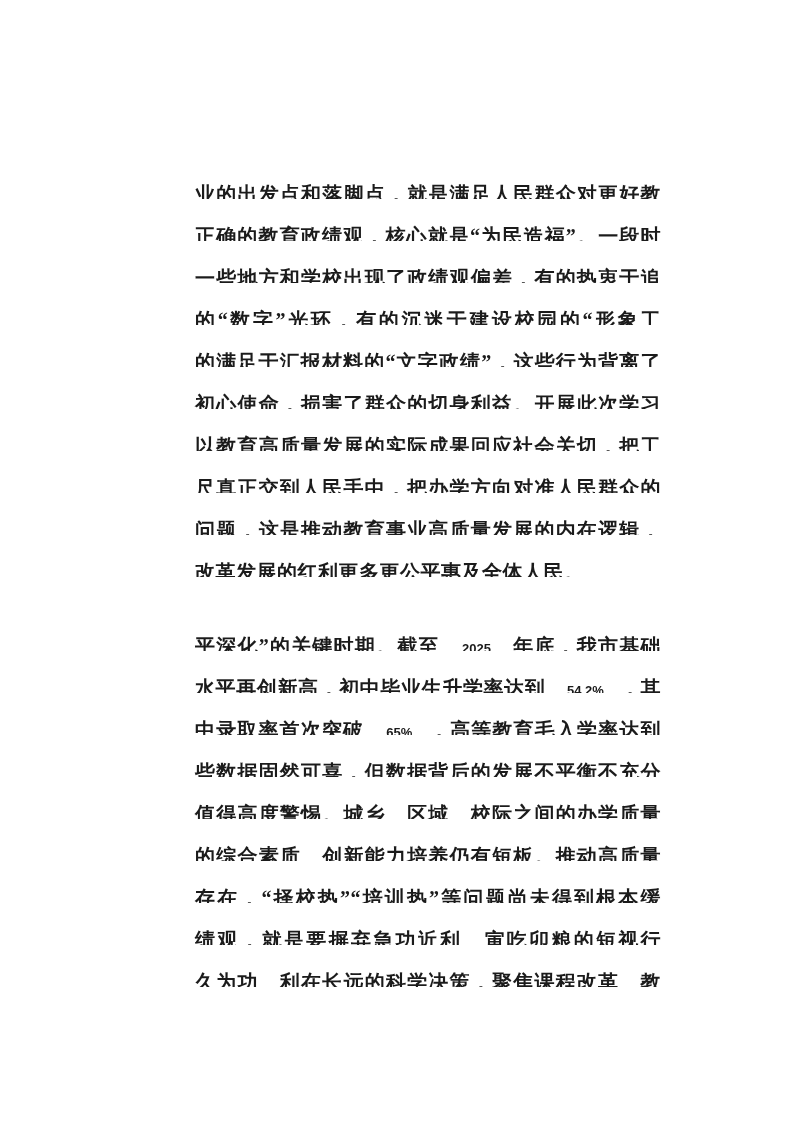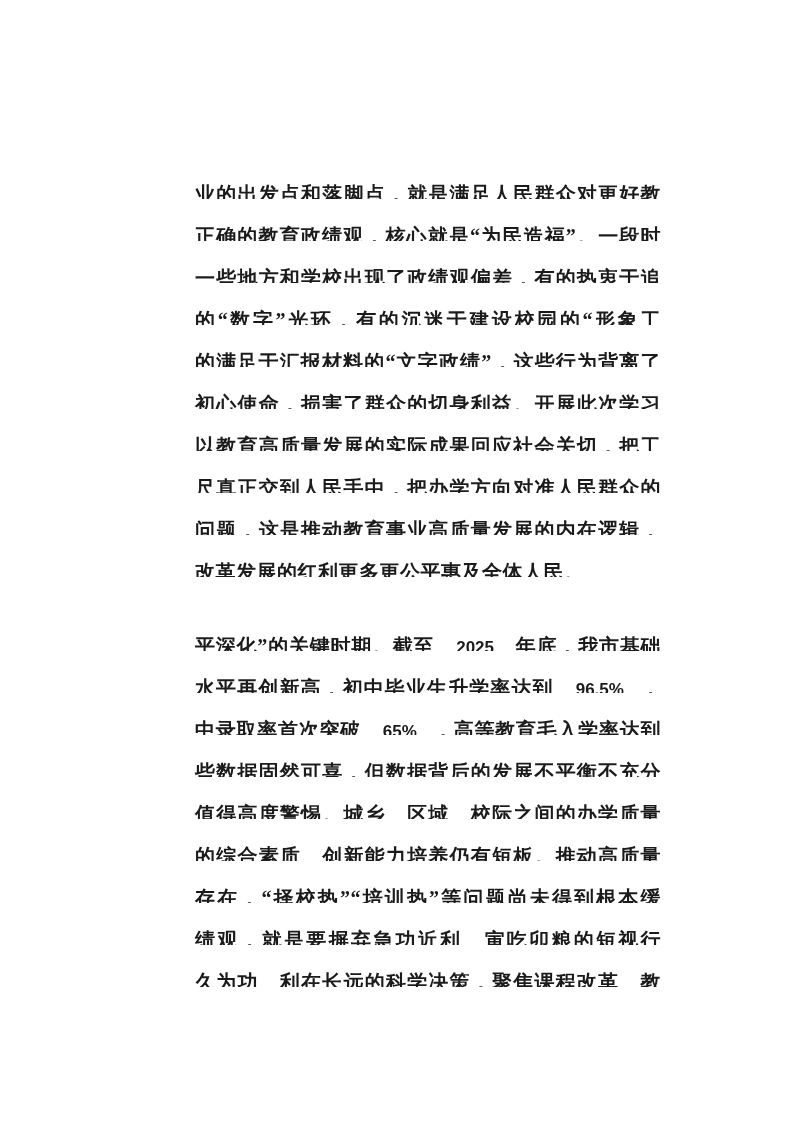--- a/index.html
+++ b/index.html
@@ -32,21 +32,21 @@
     text-align-last: justify;
     text-justify: inter-character;
     letter-spacing: 0.5px;
   }
   .line.para-end {
     text-align: center;
     text-align-last: left;
   }
   .latin {
     font-family: "Liberation Sans", "DejaVu Sans", sans-serif;
-    font-size: 17px;
+    font-size: 13px;
     letter-spacing: 0;
   }
 </style>
 </head>
 <body>
 
 <div class="page">
   <div class="text-block">
 
     <div class="paragraph">
@@ -57,21 +57,21 @@
       <div class="line">的满足于汇报材料的“文字政绩”，这些行为背离了教育的</div>
       <div class="line">初心使命，损害了群众的切身利益。开展此次学习教育，就</div>
       <div class="line">以教育高质量发展的实际成果回应社会关切，把工作的评价标</div>
       <div class="line">尺真正交到人民手中，把办学方向对准人民群众的急难愁盼</div>
       <div class="line">问题，这是推动教育事业高质量发展的内在逻辑，让教育</div>
       <div class="line para-end">改革发展的红利更多更公平惠及全体人民。</div>
     </div>
 
     <div class="paragraph">
       <div class="line">平深化”的关键时期。截至 <span class="latin">2025</span> 年底，我市基础教育普及</div>
-      <div class="line">水平再创新高，初中毕业生升学率达到 <span class="latin">96.5%</span>，其中普通高</div>
+      <div class="line">水平再创新高，初中毕业生升学率达到 <span class="latin">54.2%</span>，其中普通高</div>
       <div class="line">中录取率首次突破 <span class="latin">65%</span>，高等教育毛入学率达到 <span class="latin">21.0%</span>。这</div>
       <div class="line">些数据固然可喜，但数据背后的发展不平衡不充分问题同样</div>
       <div class="line">值得高度警惕。城乡、区域、校际之间的办学质量差距依然</div>
       <div class="line">的综合素质、创新能力培养仍有短板。推动高质量发展，绝</div>
       <div class="line">存在，“择校热”“培训热”等问题尚未得到根本缓解，学生</div>
       <div class="line">绩观，就是要摒弃急功近利、寅吃卯粮的短视行为，坚持久</div>
       <div class="line">久为功、利在长远的科学决策，聚焦课程改革、教师队伍建</div>
     </div>
 
   </div>

